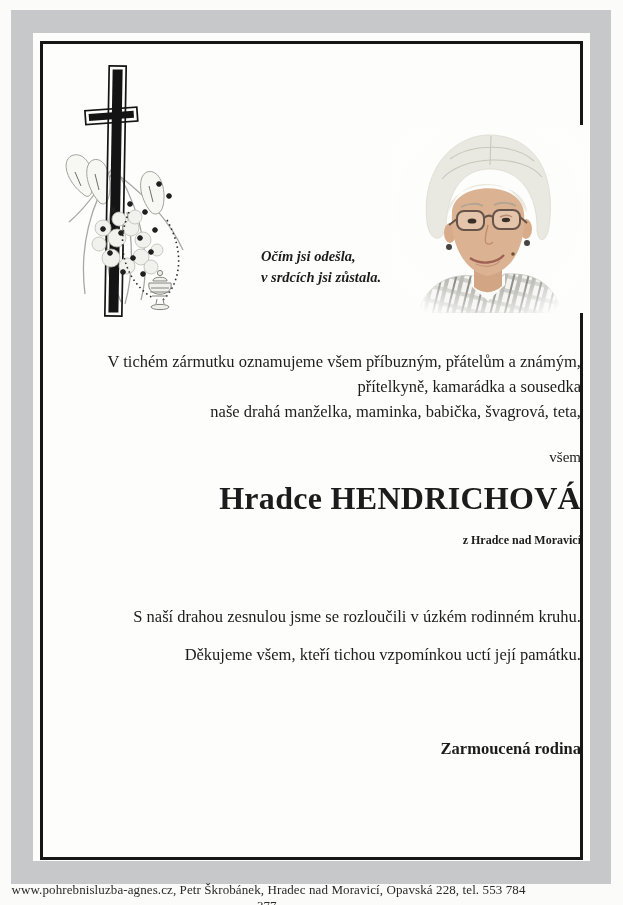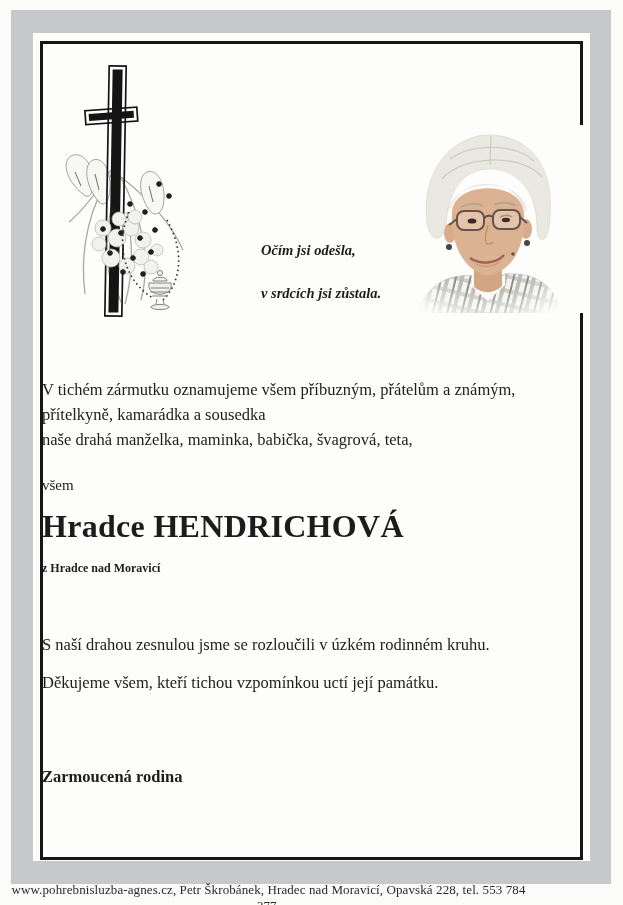--- a/index.html
+++ b/index.html
@@ -7,23 +7,23 @@
     width:623px;height:905px;position:relative;overflow:hidden;
     background:#fbfbfa;
     font-family:"Liberation Serif","DejaVu Serif",serif;
     color:#1c1c1c;
   }
   .mat{position:absolute;left:11px;top:10px;width:600px;height:874px;background:#c6c8c9;}
   .paper{position:absolute;left:33px;top:33px;width:557px;height:828px;background:#fdfdfc;}
   .frame{position:absolute;left:40px;top:41px;width:543px;height:819px;border:3px solid #161616;box-sizing:border-box;}
   .art-cross{position:absolute;left:55px;top:62px;width:180px;height:260px;}
   .photo{position:absolute;left:392px;top:125px;width:193px;height:188px;}
-  .quote{position:absolute;left:261px;top:242px;font-style:italic;font-weight:bold;font-size:14.5px;line-height:17px;}
-  .quote .q2{margin-top:26px;text-align:center;}
-  .centerband{position:absolute;left:42px;width:539px;text-align:left;margin-top:28px;}
+  .quote{position:absolute;left:261px;top:248px;font-style:italic;font-weight:bold;font-size:14.5px;line-height:17px;}
+  .quote .q2{margin-top:4px;text-align:center;}
+  .centerband{position:absolute;left:42px;width:539px;text-align:right;}
   .announce{top:349px;font-size:16.5px;line-height:25px;}
   .pani{top:449px;font-size:15px;}
   .name{top:480px;font-size:32px;font-weight:bold;letter-spacing:.3px;}
   .origin{top:533px;font-size:12px;font-weight:bold;}
   .farewell1{top:607px;font-size:16.5px;font-family:Liberation Serif, serif;}
   .farewell2{top:645px;font-size:16.5px;}
   .signature{top:739px;font-size:16.5px;font-weight:bold;}
   .footer{position:absolute;left:0;top:882px;width:537px;text-align:center;font-size:13px;color:#2a2a2a;letter-spacing:.1px;}
 </style>
 </head>

